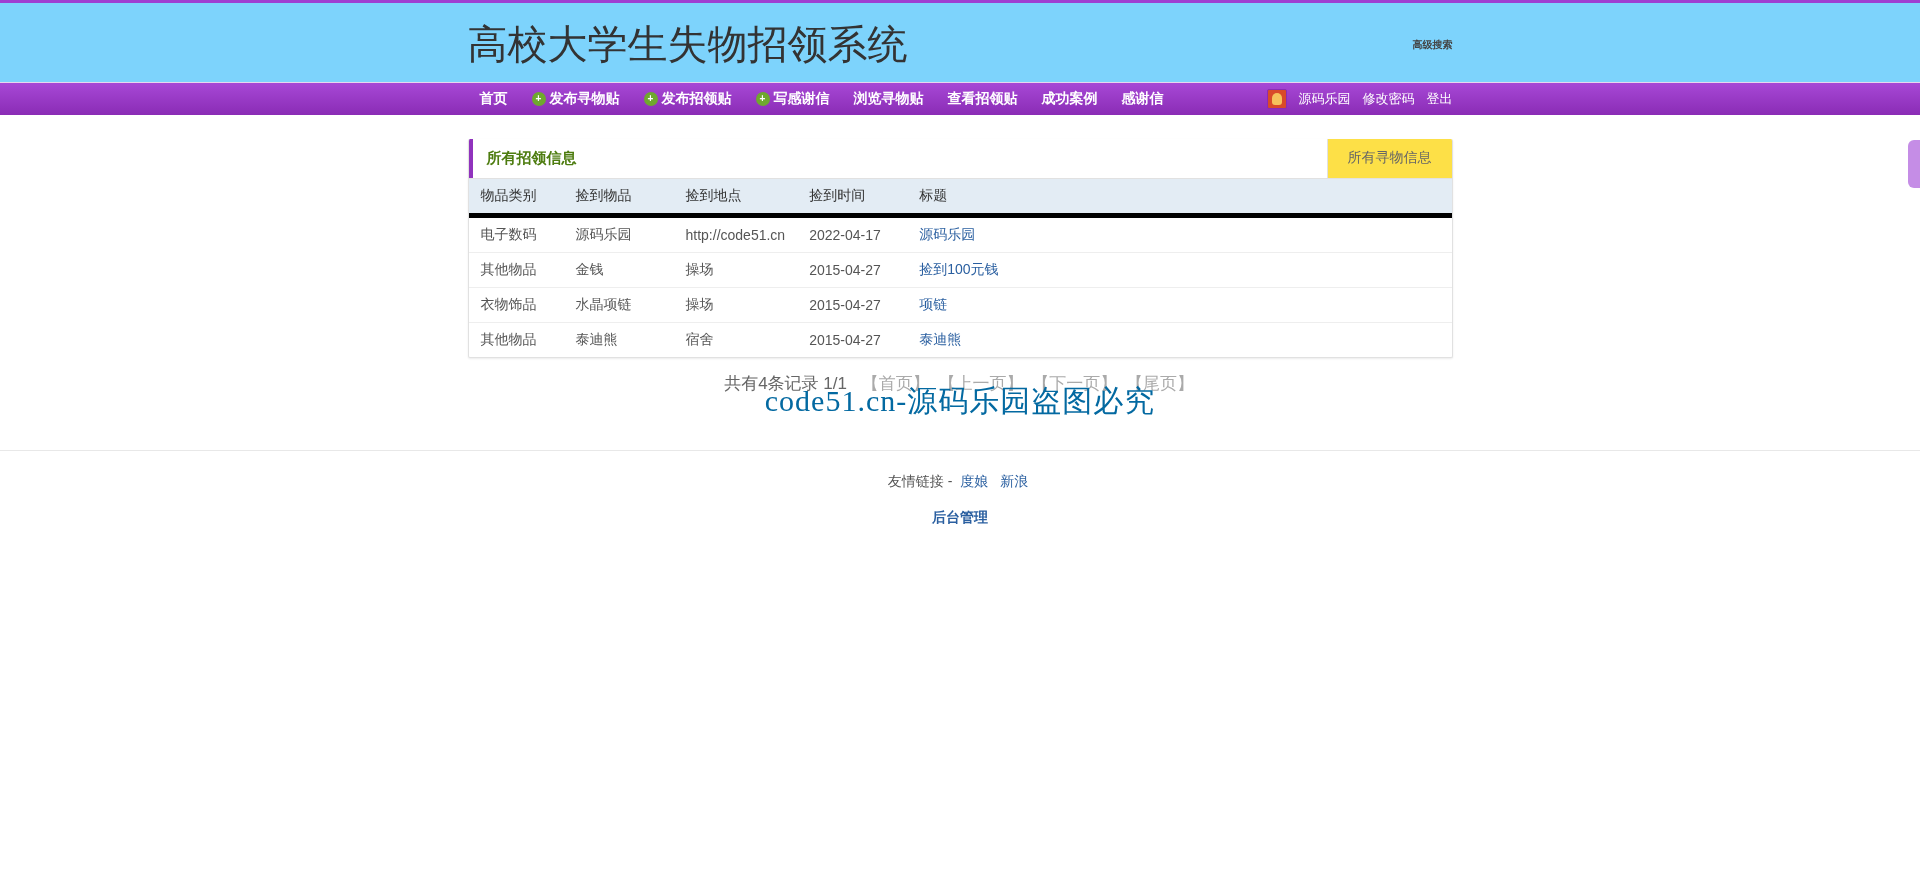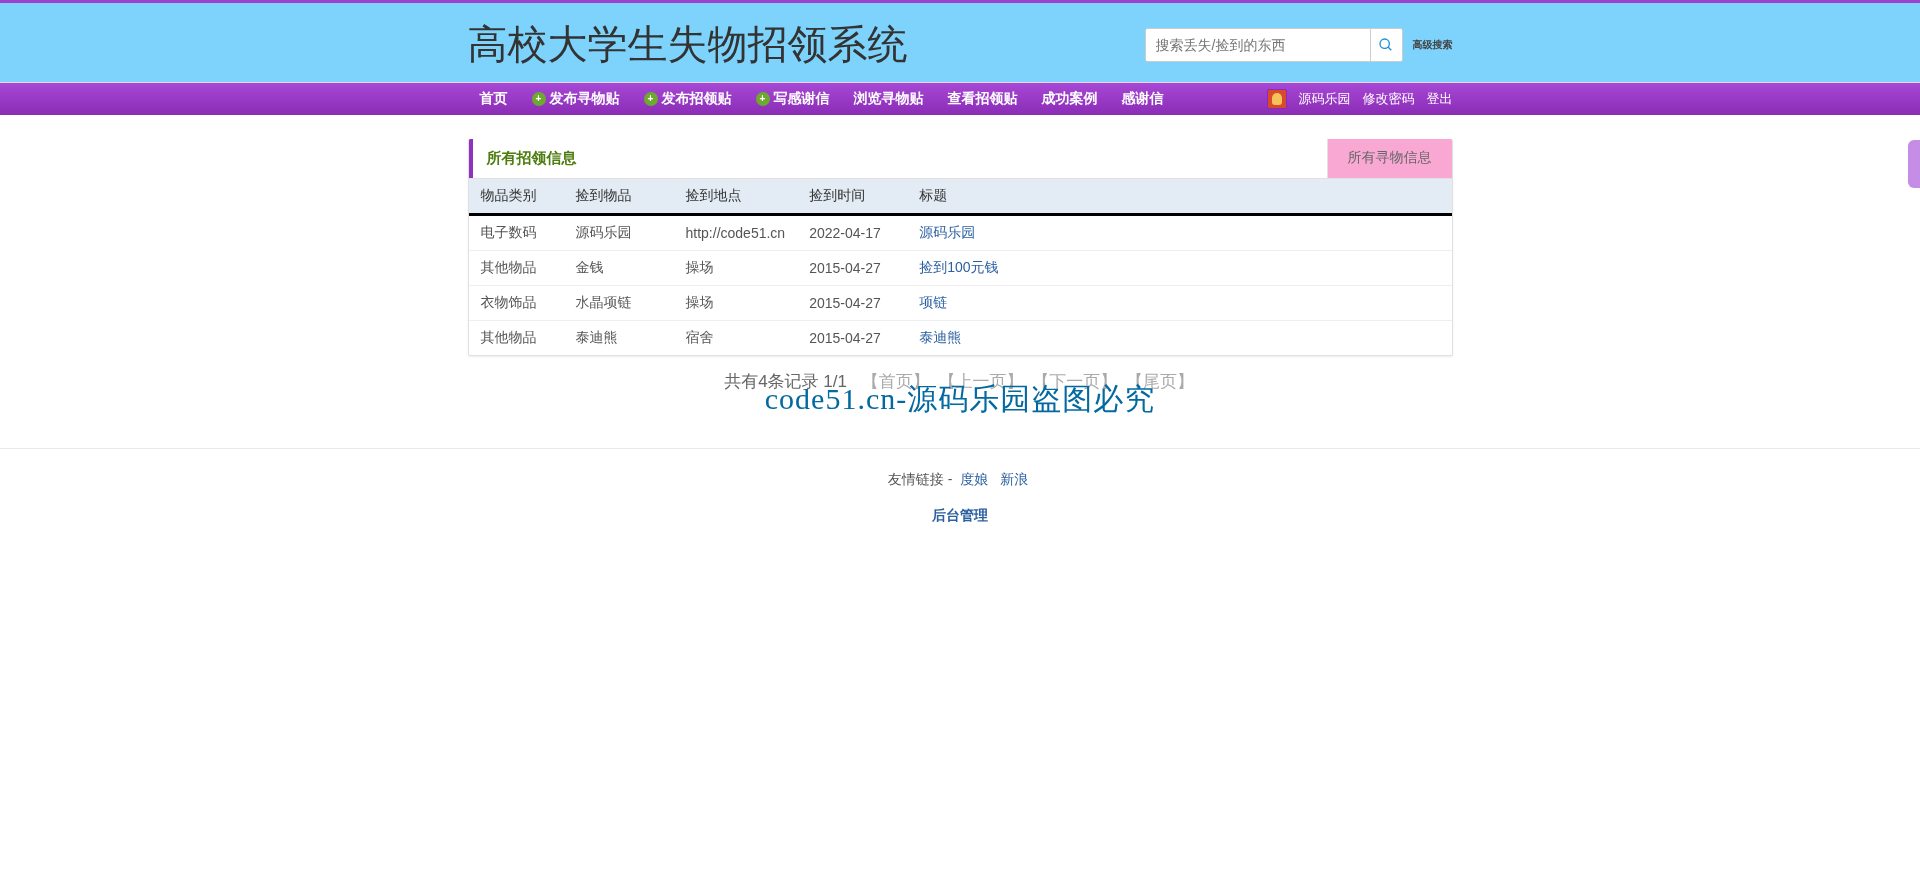--- a/index.html
+++ b/index.html
@@ -21,23 +21,23 @@
   .nav-item { display: flex; align-items: center; padding: 0 12px; color: #fff; font-size: 14px; font-weight: bold; text-decoration: none; gap: 4px; }
   .plus-icon { width: 14px; height: 14px; border-radius: 50%; background: #6fa82e; display: inline-flex; align-items: center; justify-content: center; color: #fff; font-size: 10px; font-weight: bold; line-height: 1; }
   .nav-right { display: flex; align-items: center; gap: 12px; height: 100%; }
   .nav-right a { color: #fff; text-decoration: none; font-size: 13px; }
   .avatar { width: 20px; height: 20px; background: #d94a2a; border: 1px solid #8a2cb5; border-radius: 2px; display: inline-block; position: relative; }
   .avatar::after { content: ""; position: absolute; left: 4px; top: 3px; width: 10px; height: 12px; background: #f6c25c; border-radius: 5px 5px 3px 3px; }
   .content { padding: 24px 0 10px 0; }
   .panel { background: #fff; border: 1px solid #e1e1e1; border-top: none; box-shadow: 0 1px 2px rgba(0,0,0,0.08); border-radius: 2px; overflow: hidden; }
   .panel-header { display: flex; justify-content: space-between; align-items: stretch; border-bottom: 1px solid #e1e1e1; }
   .panel-title { border-left: 4px solid #9032bd; padding: 10px 14px; font-size: 15px; font-weight: bold; color: #4d7c0f; flex: 1; }
-  .panel-tab-right { padding: 10px 20px; background: #f9a8d4; color: #666; border-left: 1px solid #e1e1e1; font-size: 14px; cursor: pointer; }
+  .panel-tab-right { padding: 10px 20px; background: #fde047; color: #666; border-left: 1px solid #e1e1e1; font-size: 14px; cursor: pointer; }
   table { width: 100%; border-collapse: collapse; }
-  thead th { background: #e3ecf4; text-align: left; padding: 8px 12px; font-weight: normal; color: #333; font-size: 14px; border-bottom: 3px solid #000000; }
+  thead th { background: #e3ecf4; text-align: left; padding: 8px 12px; font-weight: normal; color: #333; font-size: 14px; border-bottom: 5px solid #000000; }
   tbody td { padding: 8px 12px; border-bottom: 1px solid #eee; font-size: 14px; color: #555; }
   tbody tr:last-child td { border-bottom: none; }
   tbody td a { color: #2a5fa0; text-decoration: none; }
   .col-cat { width: 95px; }
   .col-item { width: 110px; }
   .col-loc { width: 120px; }
   .col-time { width: 110px; }
   .pagination { text-align: center; padding: 14px 0; font-size: 17px; color: #666; position: relative; }
   .pagination .pg-links { display: inline-block; margin-left: 8px; color: #aaa; }
   .pagination .pg-links span { margin: 0 2px; }
@@ -50,29 +50,20 @@
 </style>
 </head>
 <body>
 
 <div class="topbar"></div>
 
 <div class="header">
   <div class="container header-inner">
     <div class="site-title">高校大学生失物招领系统</div>
     <div class="search-group">
-      <div class="search-box">
-        <input class="search-input" placeholder="搜索丢失/捡到的东西" style="">
-        <button class="search-btn">
-          <svg viewBox="0 0 24 24" fill="none" stroke="#1d8fd6" stroke-width="2">
-              <circle cx="10" cy="10" r="7"></circle>
-              <line x1="20" y1="20" x2="15" y2="15"></line>
-            </svg>
-        </button>
-      </div>
       <a href="#" class="adv-search">高级搜索</a>
     </div>
   </div>
 </div>
 
 <div class="nav">
   <div class="container">
     <div class="nav-left">
       <a href="#" class="nav-item">
           <span>首页</span>

